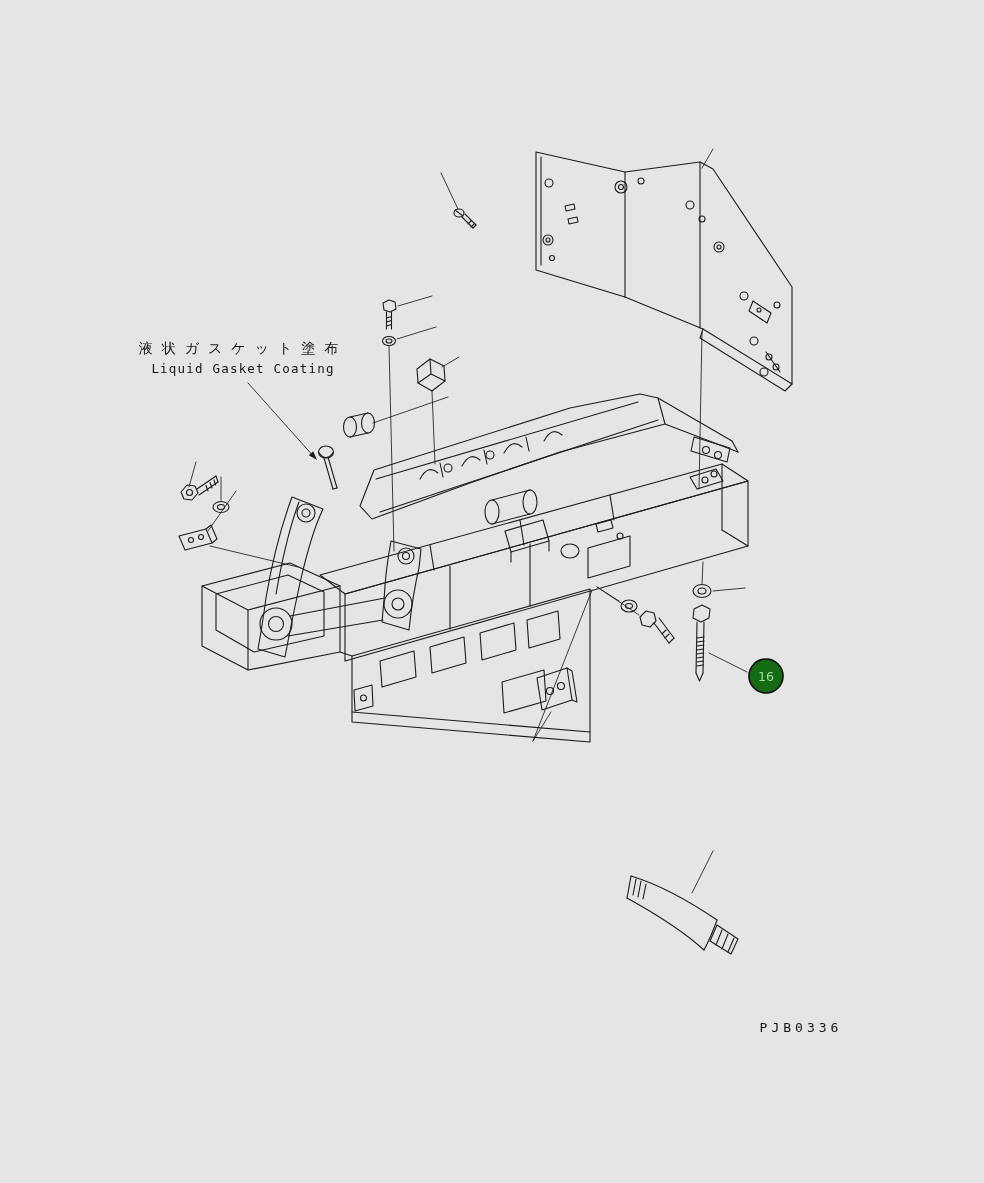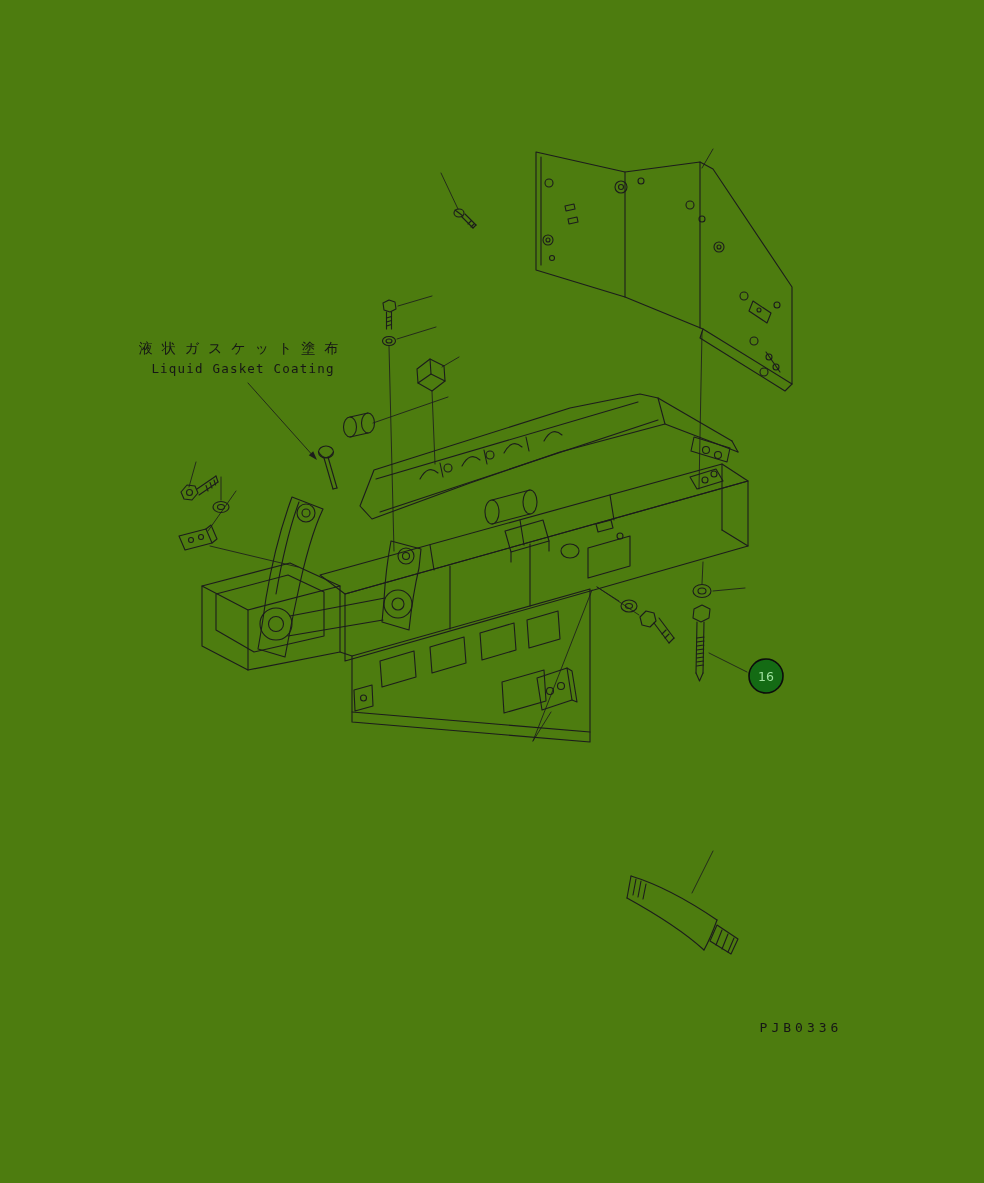--- a/index.html
+++ b/index.html
@@ -1,16 +1,16 @@
 <!DOCTYPE html>
 <html><head>
 <meta charset="utf-8">
 <style>
   html,body{margin:0;padding:0;background:#ffffff;}
-  .stage{position:relative;width:984px;height:1183px;background:#4d7c0f;overflow:hidden;
+  .stage{position:relative;width:984px;height:1183px;background:#e5e5e5;overflow:hidden;
          font-family:"DejaVu Sans",sans-serif;}
   svg{display:block;}
   
   .art *{fill:none;stroke:#1c1c1c;stroke-width:1.1;stroke-linecap:round;stroke-linejoin:round;}
   .art .thin *{stroke-width:0.85;}
   .art .solid{fill:#1c1c1c;stroke:none;}
   .badge-ring{stroke:#0c0c0c;stroke-width:1.6;}
   .badge-num{font:12.5px "DejaVu Sans",sans-serif;text-anchor:middle;}
   .jp{font:14px "DejaVu Sans",sans-serif;letter-spacing:9px;text-anchor:middle;fill:#161616;}
   .en{font:12.5px "DejaVu Sans Mono",monospace;letter-spacing:1.2px;text-anchor:middle;fill:#161616;}

